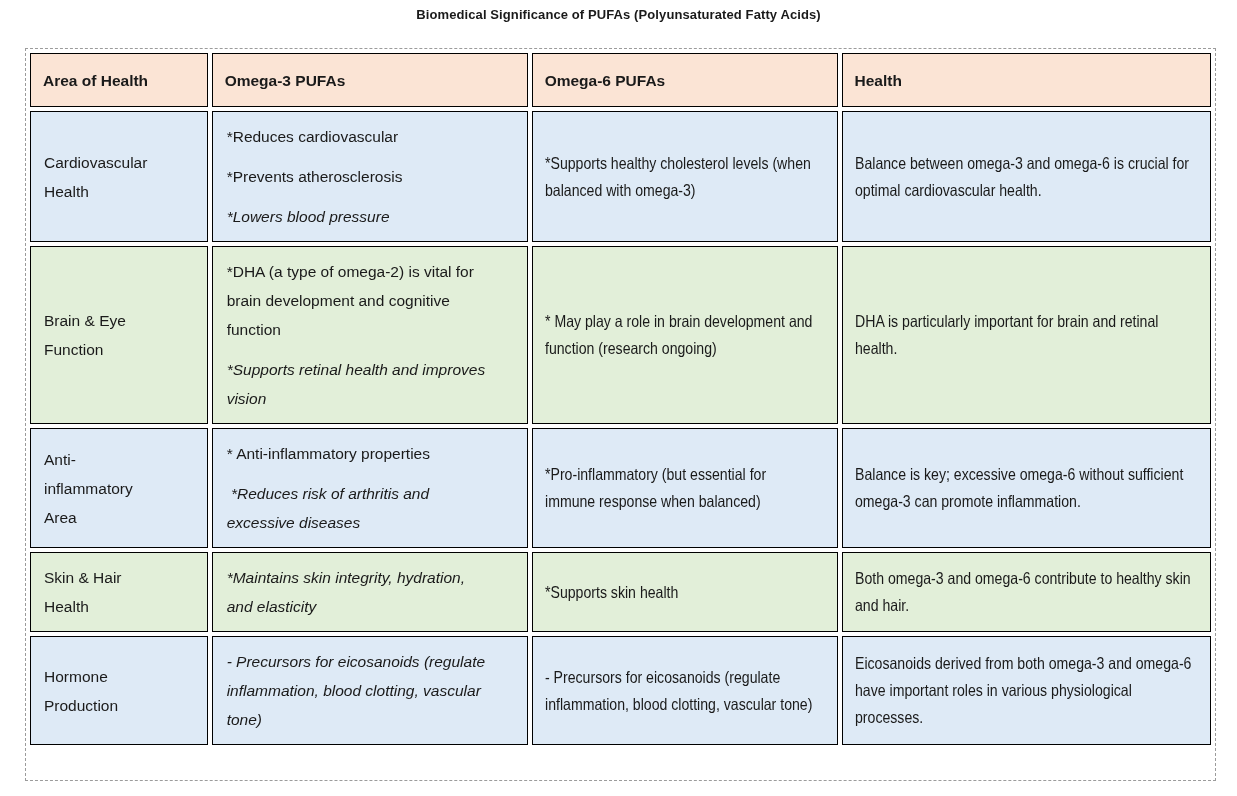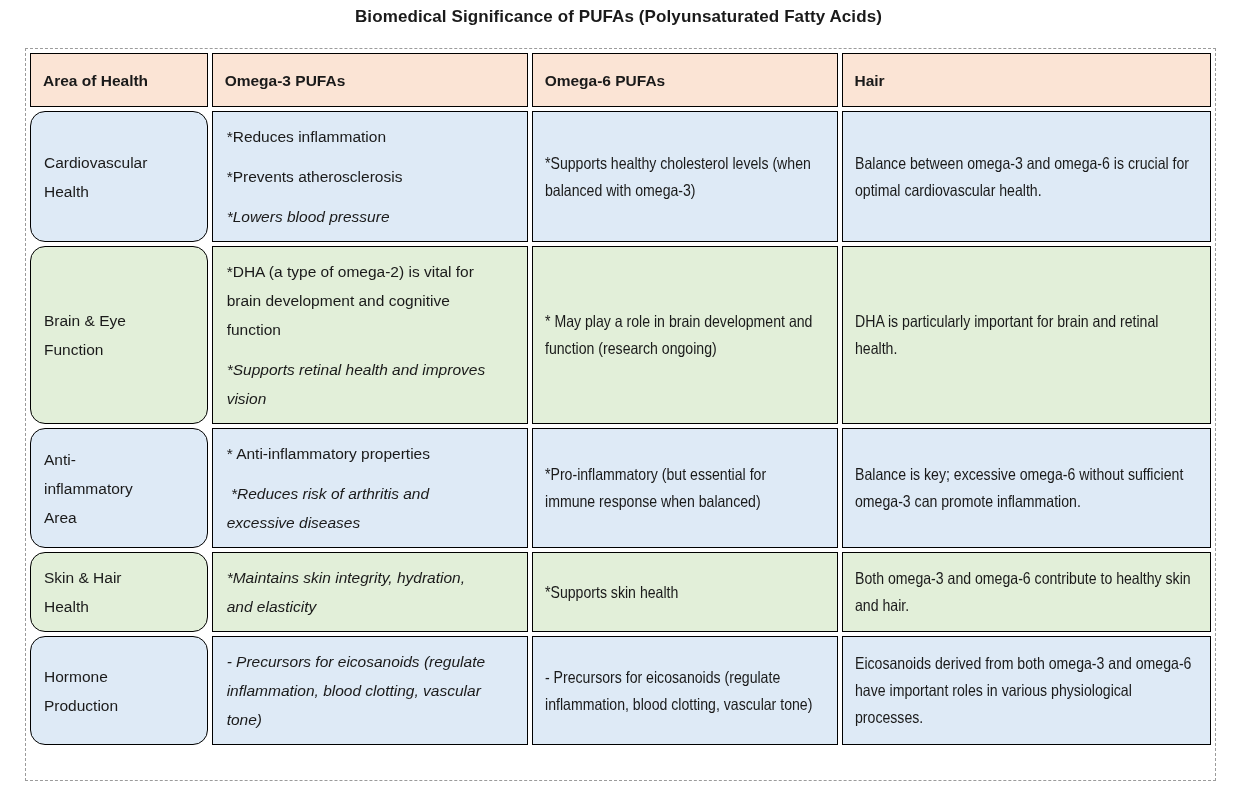--- a/index.html
+++ b/index.html
@@ -10,21 +10,21 @@
     --outer-dash:#9b9b9b;
     --text:#1a1a1a;
   }
   *{box-sizing:border-box;margin:0;padding:0;}
   html,body{width:1237px;height:796px;overflow:hidden;background:#ffffff;
     font-family:"Liberation Sans","DejaVu Sans",sans-serif;color:var(--text);}
   .page{position:relative;width:1237px;height:796px;background:#ffffff;}
   .title{
     padding-top:7px;
     text-align:center;
-    font-size:17px;
+    font-size:13px;
     font-weight:bold;
     letter-spacing:.1px;
   }
   .table-wrap{
     position:absolute;
     left:25px; top:48px;
     width:1191px; height:733px;
     border:1px dashed var(--outer-dash);
     padding:0px;
     background:#ffffff;
@@ -54,21 +54,21 @@
     margin-left:35px;
   }
   tbody tr:nth-child(1) td{height:131px;}
   tbody tr:nth-child(2) td{height:168px;}
   tbody tr:nth-child(3) td{height:120px;}
   tbody tr:nth-child(4) td{height:75px;}
   tbody tr:nth-child(5) td{height:107px;}
   tr.blue td{background:var(--row-blue);}
   tr.green td{background:var(--row-green);}
   td p{white-space:pre-wrap;}
-  td.area{padding:6px 54px 6px 13px;border-radius:15px;}
+  td.area{padding:6px 54px 6px 13px;}
   td.o3{padding:10px 40px 10px 14px;}
   td.o3 p{margin:0 0 11px 0;}
   td.o3 p:last-child{margin-bottom:0;font-style:italic;}
   td.o6{padding:8px 18px 8px 12px;}
   td.notes{padding:8px 18px 8px 12px;}
   
   .cond{
     font-size:16.5px;
     line-height:27px;
     width:117%;
@@ -91,31 +91,31 @@
           <col class="c1">
           <col class="c2">
           <col class="c3">
           <col class="c4">
         </colgroup>
       <thead>
         <tr>
           <th>Area of Health</th>
           <th>Omega-3 PUFAs</th>
           <th>Omega-6 PUFAs</th>
-          <th>Hair</th>
+          <th>Health</th>
         </tr>
       </thead>
       <tbody>
 
         <tr class="blue">
           <td class="area">
               <p>Cardiovascular Health</p>
             </td>
           <td class="o3">
-            <p>*Reduces inflammation</p>
+            <p>*Reduces cardiovascular</p>
             <p>*Prevents atherosclerosis</p>
             <p>*Lowers blood pressure</p>
           </td>
           <td class="o6">
               <div class="cond">
             <p>*Supports healthy cholesterol levels (when balanced with omega-3)</p>
           </div>
             </td>
           <td class="notes">
               <div class="cond">

